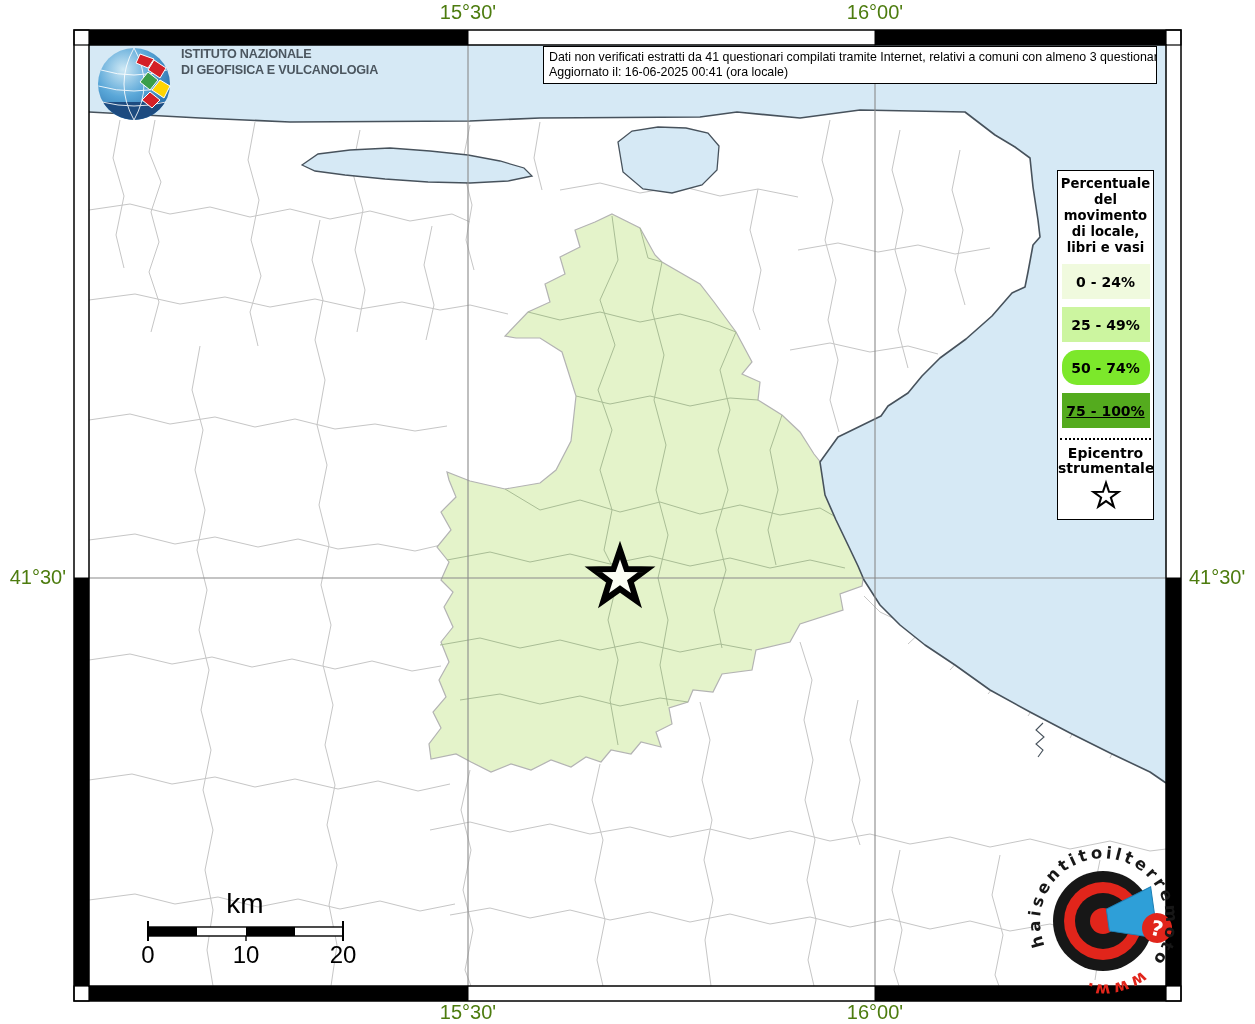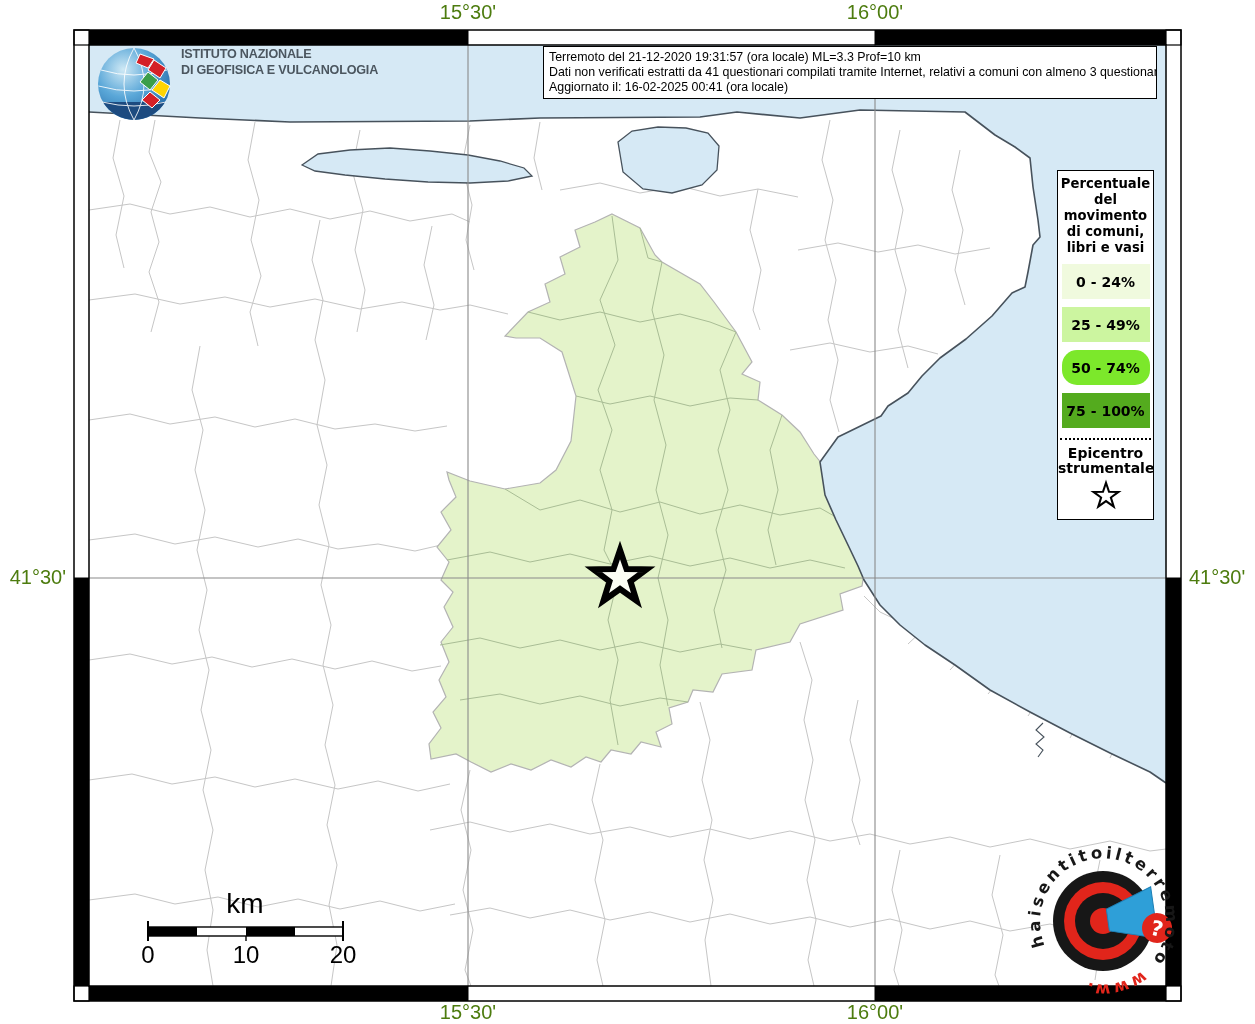--- a/index.html
+++ b/index.html
@@ -195,42 +195,41 @@
         <polygon points="54,46 64,54 56,62 46,54" fill="#d42027"></polygon>
       </g>
     </svg>
     <div class="ingv-text">
       <div>ISTITUTO NAZIONALE</div>
       <div>DI GEOFISICA E VULCANOLOGIA</div>
     </div>
   </div>
 
   <div class="info-box">
-    <div>Terremoto del 21-12-2020 19:31:57 (ora locale) ML=3.3 Prof=10 km</div>
     <div>Dati non verificati estratti da 41 questionari compilati tramite Internet, relativi a comuni con almeno 3 questionari.</div>
-    <div>Aggiornato il: 16-02-2025 00:41 (ora locale)</div>
+    <div>Aggiornato il: 16-06-2025 00:41 (ora locale)</div>
   </div>
 
   <div class="legend">
     <div class="legend-title-line">Percentuale</div>
     <div class="legend-title-line">del</div>
     <div class="legend-title-line">movimento</div>
-    <div class="legend-title-line">di comuni,</div>
+    <div class="legend-title-line">di locale,</div>
     <div class="legend-title-line">libri e vasi</div>
 
     <div class="swatch" style="background-color: rgb(240, 250, 222);">
       <span>0 - 24%</span>
       </div>
     <div class="swatch" style="background-color: rgb(204, 245, 160);">
       <span>25 - 49%</span>
       </div>
     <div class="swatch" style="background-color: rgb(124, 232, 43); border-radius: 15px;">
       <span>50 - 74%</span>
       </div>
-    <div class="swatch" style="background-color: rgb(84, 171, 30);">
+    <div class="swatch" style="background-color: rgb(84, 171, 30); text-decoration: underline;">
       <span>75 - 100%</span>
       </div>
 
     <div class="legend-divider"></div>
     <div class="legend-epi-line">Epicentro</div>
     <div class="legend-epi-line">strumentale</div>
     <svg class="legend-star" width="34" height="32" viewBox="0 0 34 34">
       <path d="M17,4 L20.2,13.6 30.3,13.7 22.2,19.7 25.2,29.3 17,23.5 8.8,29.3 11.8,19.7 3.7,13.7 13.8,13.6 Z" fill="#fff" stroke="#000" stroke-width="2.2" stroke-linejoin="miter"></path>
     </svg>
   </div>

